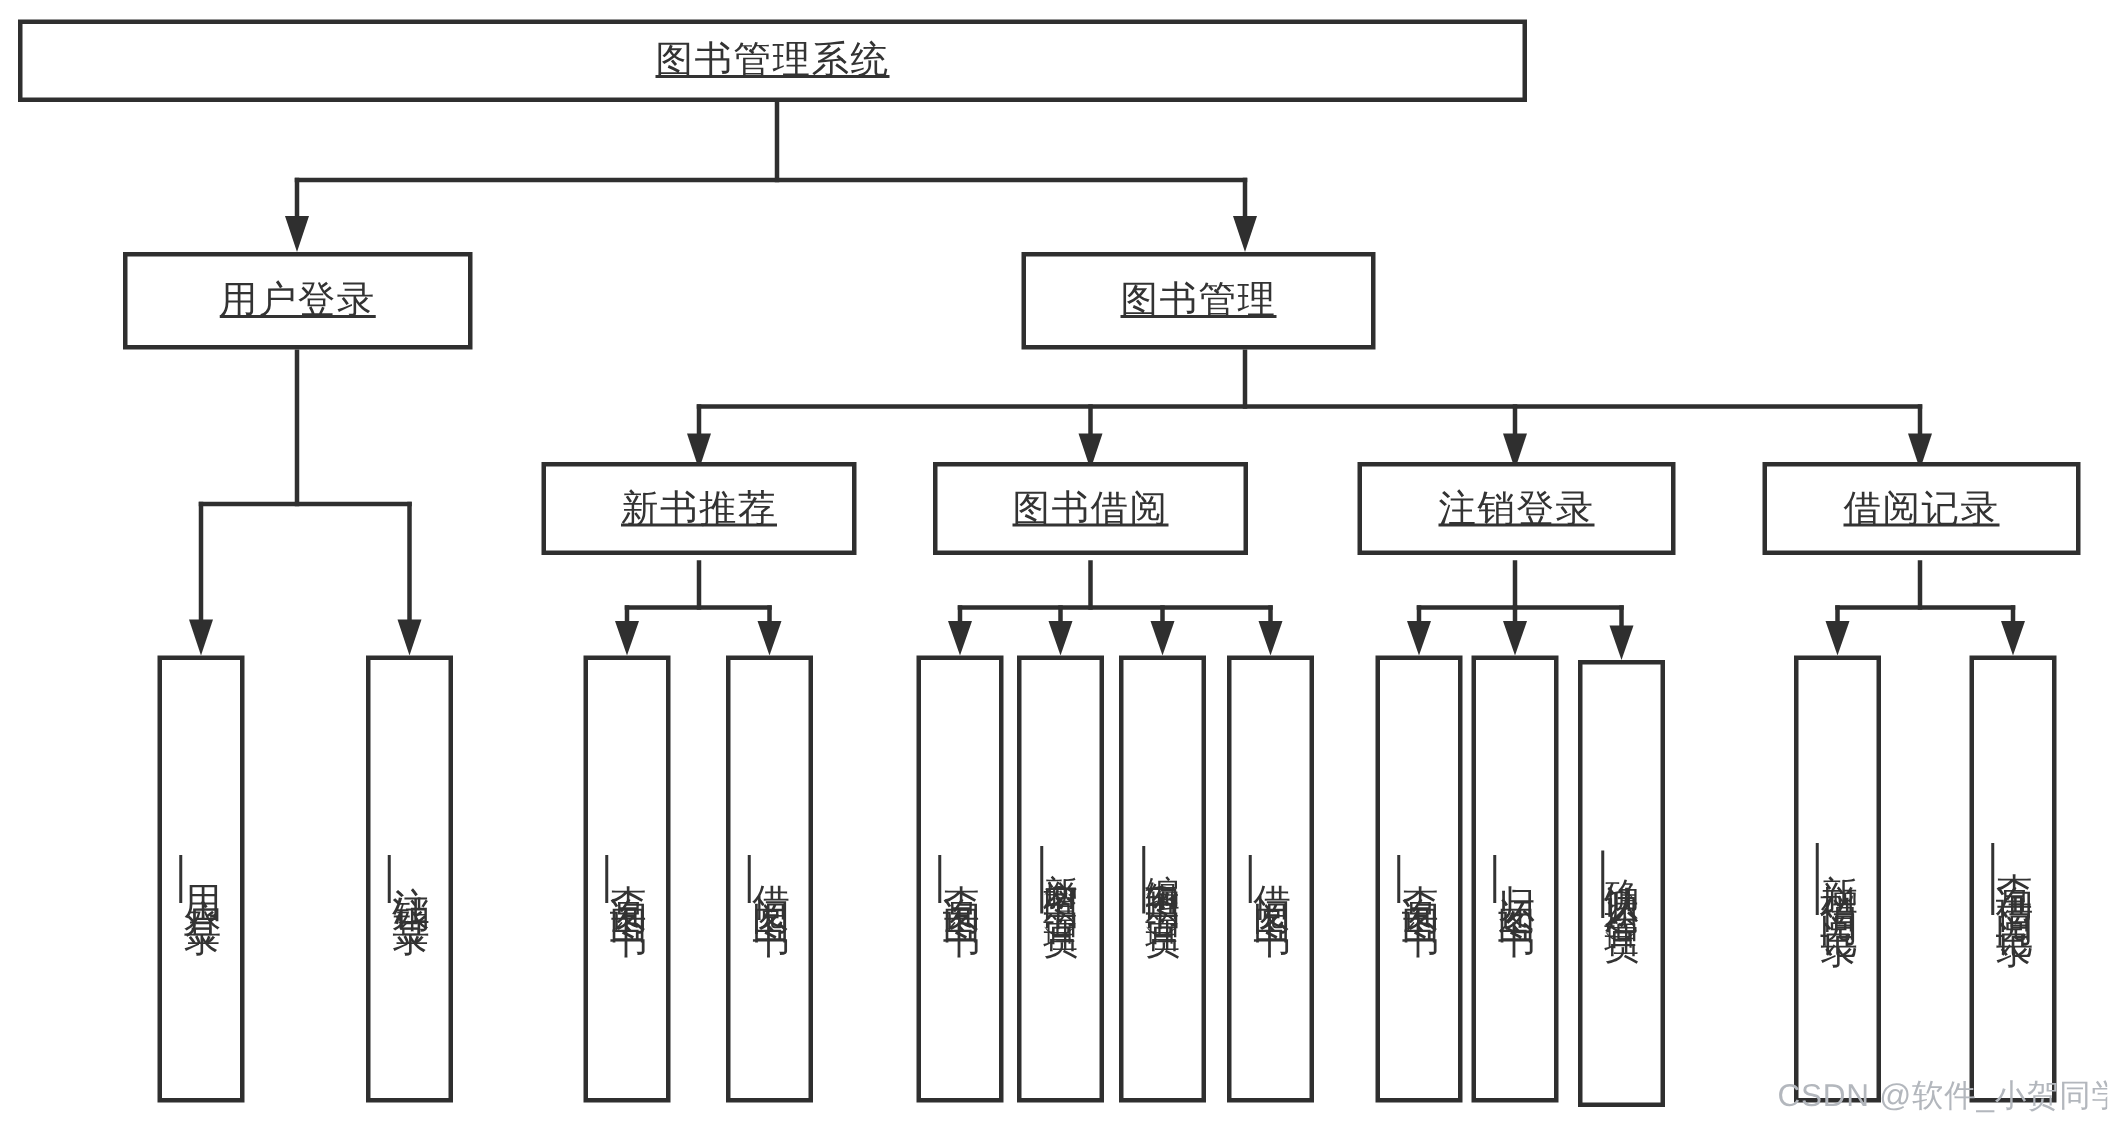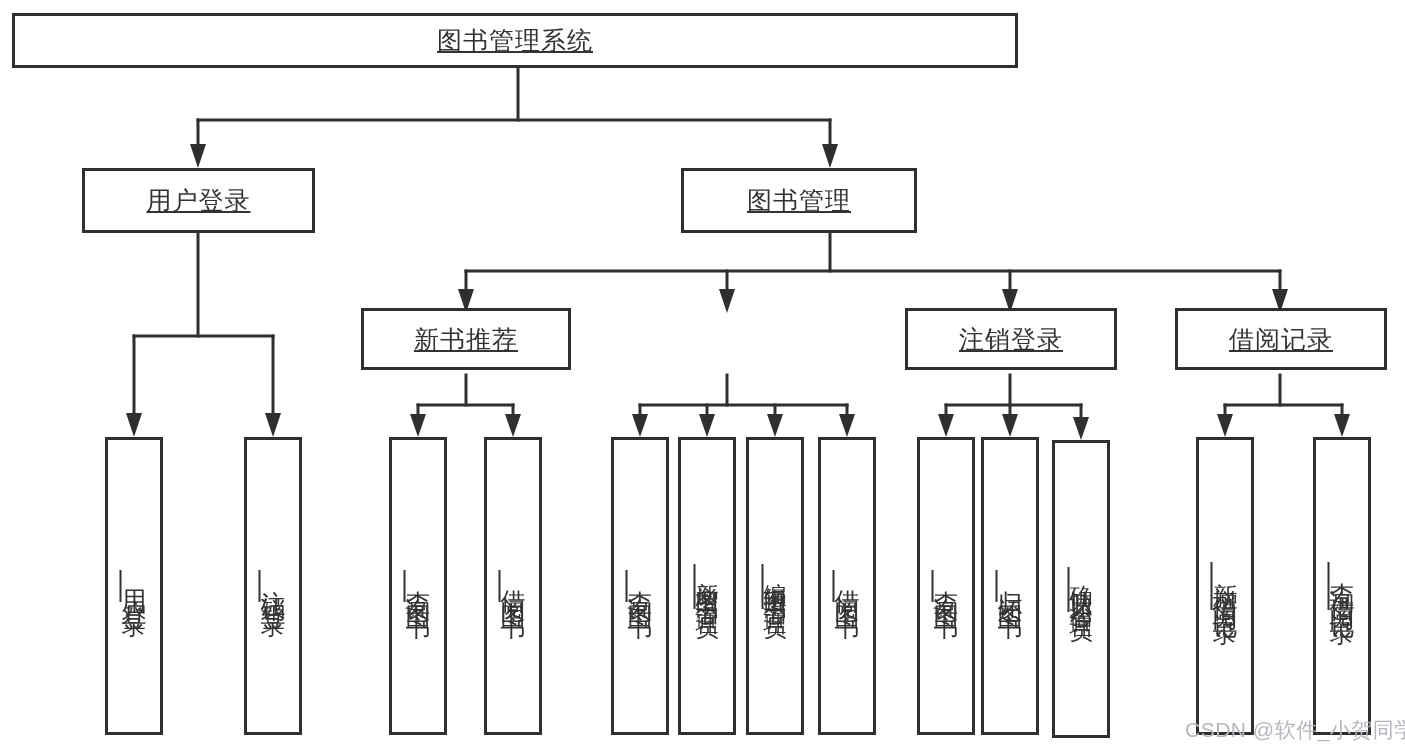--- a/index.html
+++ b/index.html
@@ -163,20 +163,21 @@
       <polygon points="1334,414 1350,414 1342,437"></polygon>
     </g>
   </svg>
 
   <div class="node h-node root-node">图书管理系统</div>
 
   <div class="node h-node l2-login">用户登录</div>
   <div class="node h-node l2-mgmt">图书管理</div>
 
   <div class="node h-node l3 l3-recommend">新书推荐</div>
+  <div class="node h-node l3 l3-borrow">图书借阅</div>
   <div class="node h-node l3 l3-current">注销登录</div>
   <div class="node h-node l3 l3-records">借阅记录</div>
 
   <div class="node leaf leaf-1">用户登录</div>
   <div class="node leaf leaf-2">注销登录</div>
 
   <div class="node leaf leaf-3">查询图书</div>
   <div class="node leaf leaf-4">借阅图书</div>
 
   <div class="node leaf leaf-5">查询图书</div>

